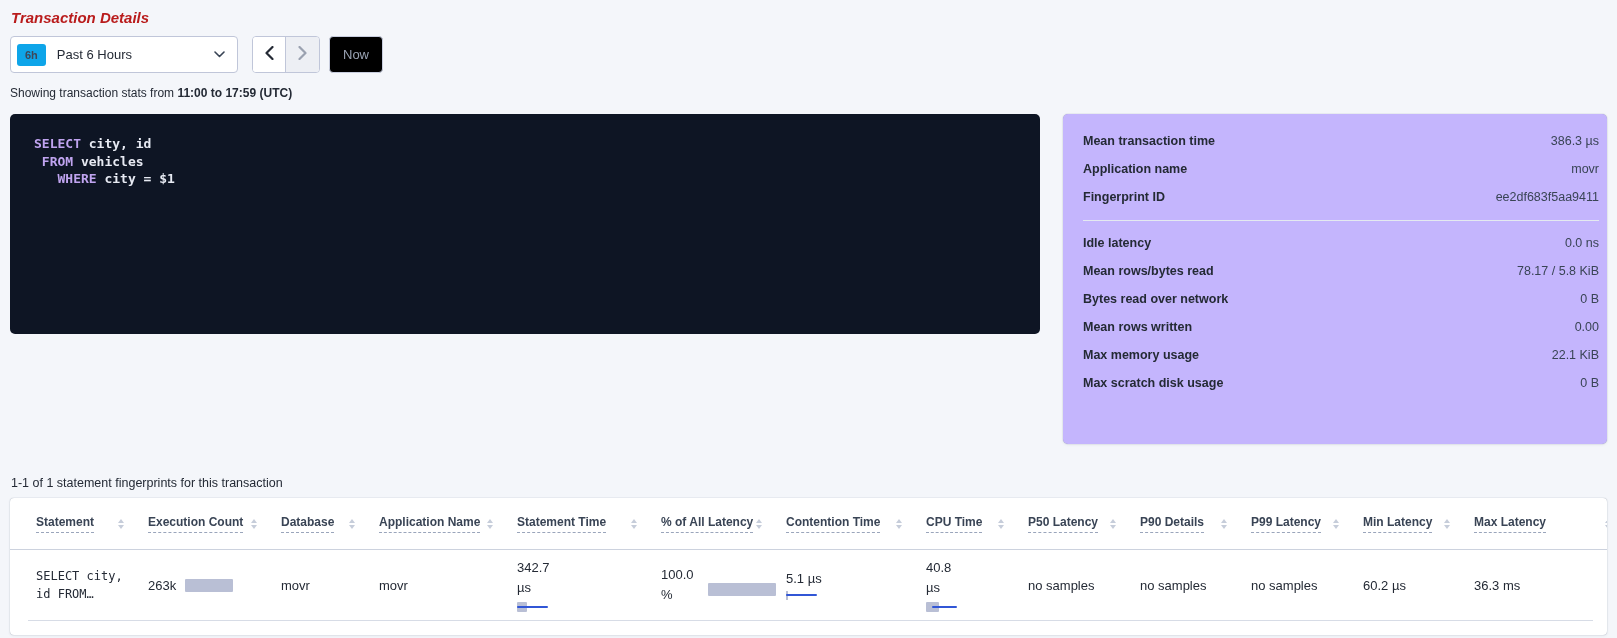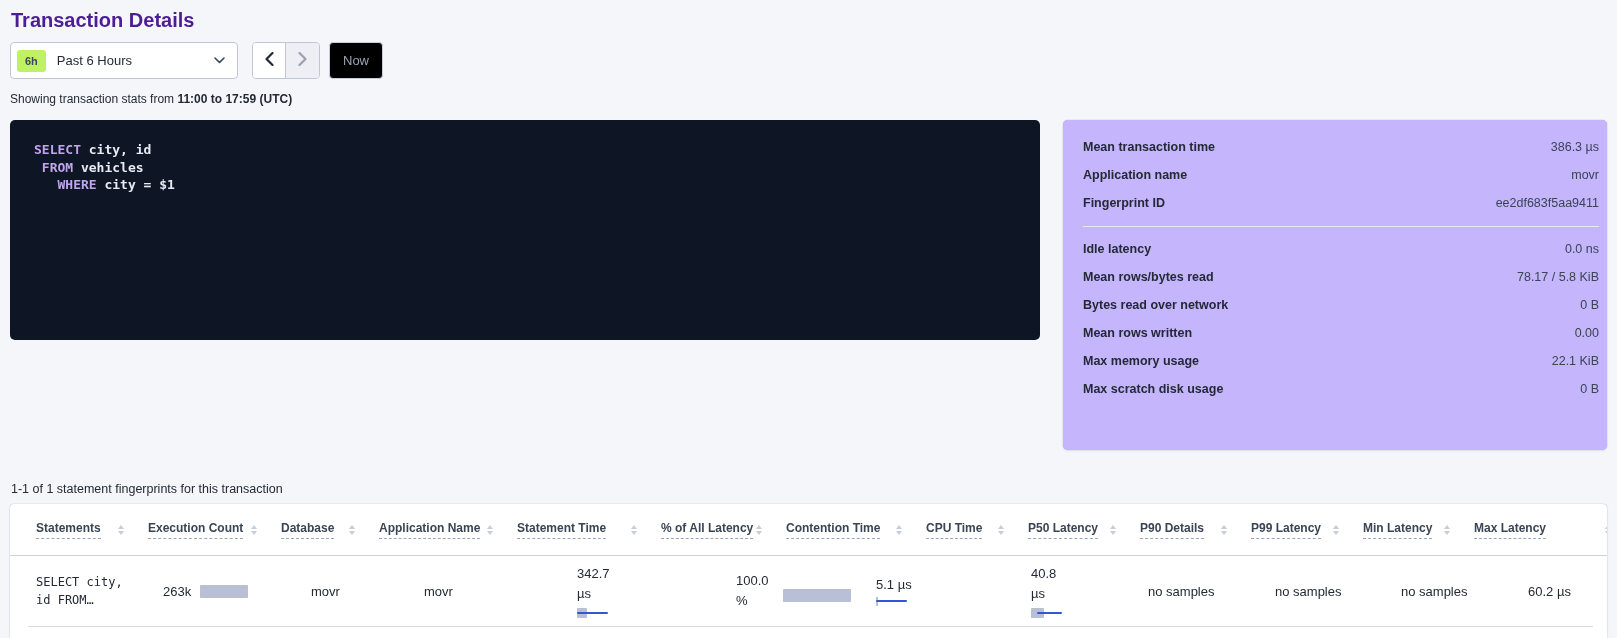--- a/index.html
+++ b/index.html
@@ -7,29 +7,29 @@
   body {
     width:1617px; height:638px;
     background:#f4f6fa;
     font-family:"Liberation Sans", sans-serif;
     color:#242a35;
     overflow:hidden;
   }
   .page { padding:7px 10px 0 10px; }
 
   
-  .page-title { font-size:20px; font-weight:700; color:#4c1d95; padding:2px 0 0 1px; }
+  .page-title { font-size:15px; font-weight:700; color:#b91c1c; padding:2px 0 0 1px;font-style:italic; }
   .controls { display:flex; gap:9px; margin-top:10px; align-items:stretch; }
   .dropdown {
     width:228px; height:37px; background:#fff;
     border:1px solid #c0c6d9; border-radius:4px;
     display:flex; align-items:center; padding:0 12px 0 6px; cursor:pointer;
   }
   .badge {
-    background:#bef264; color:#3e4758; font-weight:700; font-size:11px;
+    background:#0ea5e9; color:#3e4758; font-weight:700; font-size:11px;
     padding:5px 8px; border-radius:3px; margin-right:11px;
   }
   .dropdown-label { font-size:13px; color:#242a35; }
   .dropdown .caret { margin-left:auto; display:flex; }
   .nav-group {
     display:flex; border:1px solid #c0c6d9; border-radius:4px; overflow:hidden;
     height:37px; margin-left:5px; background:#fff;
   }
   .nav-btn { width:33px; display:flex; align-items:center; justify-content:center; cursor:pointer; }
   .nav-prev { background:#fff; border-right:1px solid #c0c6d9; }
@@ -80,21 +80,21 @@
   .th-label {
     font-size:12px; font-weight:700; color:#394455;
     border-bottom:1px dashed #9aa5bb; padding-bottom:3px; white-space:nowrap;
   }
   .sort { display:flex; flex-direction:column; gap:2px; margin-left:auto; margin-right:18px; }
   .sort i { display:block; width:0; height:0; border-left:3.5px solid transparent; border-right:3.5px solid transparent; }
   .sort .up { border-bottom:4px solid #c6cdda; }
   .sort .dn { border-top:4px solid #c6cdda; }
   .sort.ghost { position:absolute; right:-4px; top:50%; transform:translateY(-50%); margin:0; }
 
-  .trow { height:70px; align-items:center;gap:15px; }
+  .trow { height:70px; align-items:center; }
   .row-rule { border-bottom:1px solid #d7dce6; margin:0 14px 0 18px; }
   .cell { font-size:13px; color:#242a35; padding-right:10px; }
   .cell-mono {
     font-family:"DejaVu Sans Mono","Liberation Mono",monospace;
     font-size:12px; line-height:18px; color:#242a35; white-space:pre; cursor:pointer;
   }
   .exec-cell { display:flex; align-items:center; gap:9px; }
   .bar { background:var(--bar-purple,#b9bfd5); border-radius:1px; height:13px; }
   .bar-exec { width:48px; }
   .bar-runtime { width:115px; }
@@ -196,21 +196,21 @@
         <span class="summary-value">0 B</span>
       </div>
     </div>
   </div>
 
   <div class="fingerprints-caption">1-1 of 1 statement fingerprints for this transaction</div>
 
   <div class="table-card">
     <div class="grid-cols thead">
       <div class="th">
-        <span class="th-label">Statements</span>
+        <span class="th-label">Statement</span>
         <span class="sort">
             <i class="up"></i>
             <i class="dn"></i>
           </span>
       </div>
       <div class="th">
         <span class="th-label">Execution Count</span>
         <span class="sort">
             <i class="up"></i>
             <i class="dn"></i>

